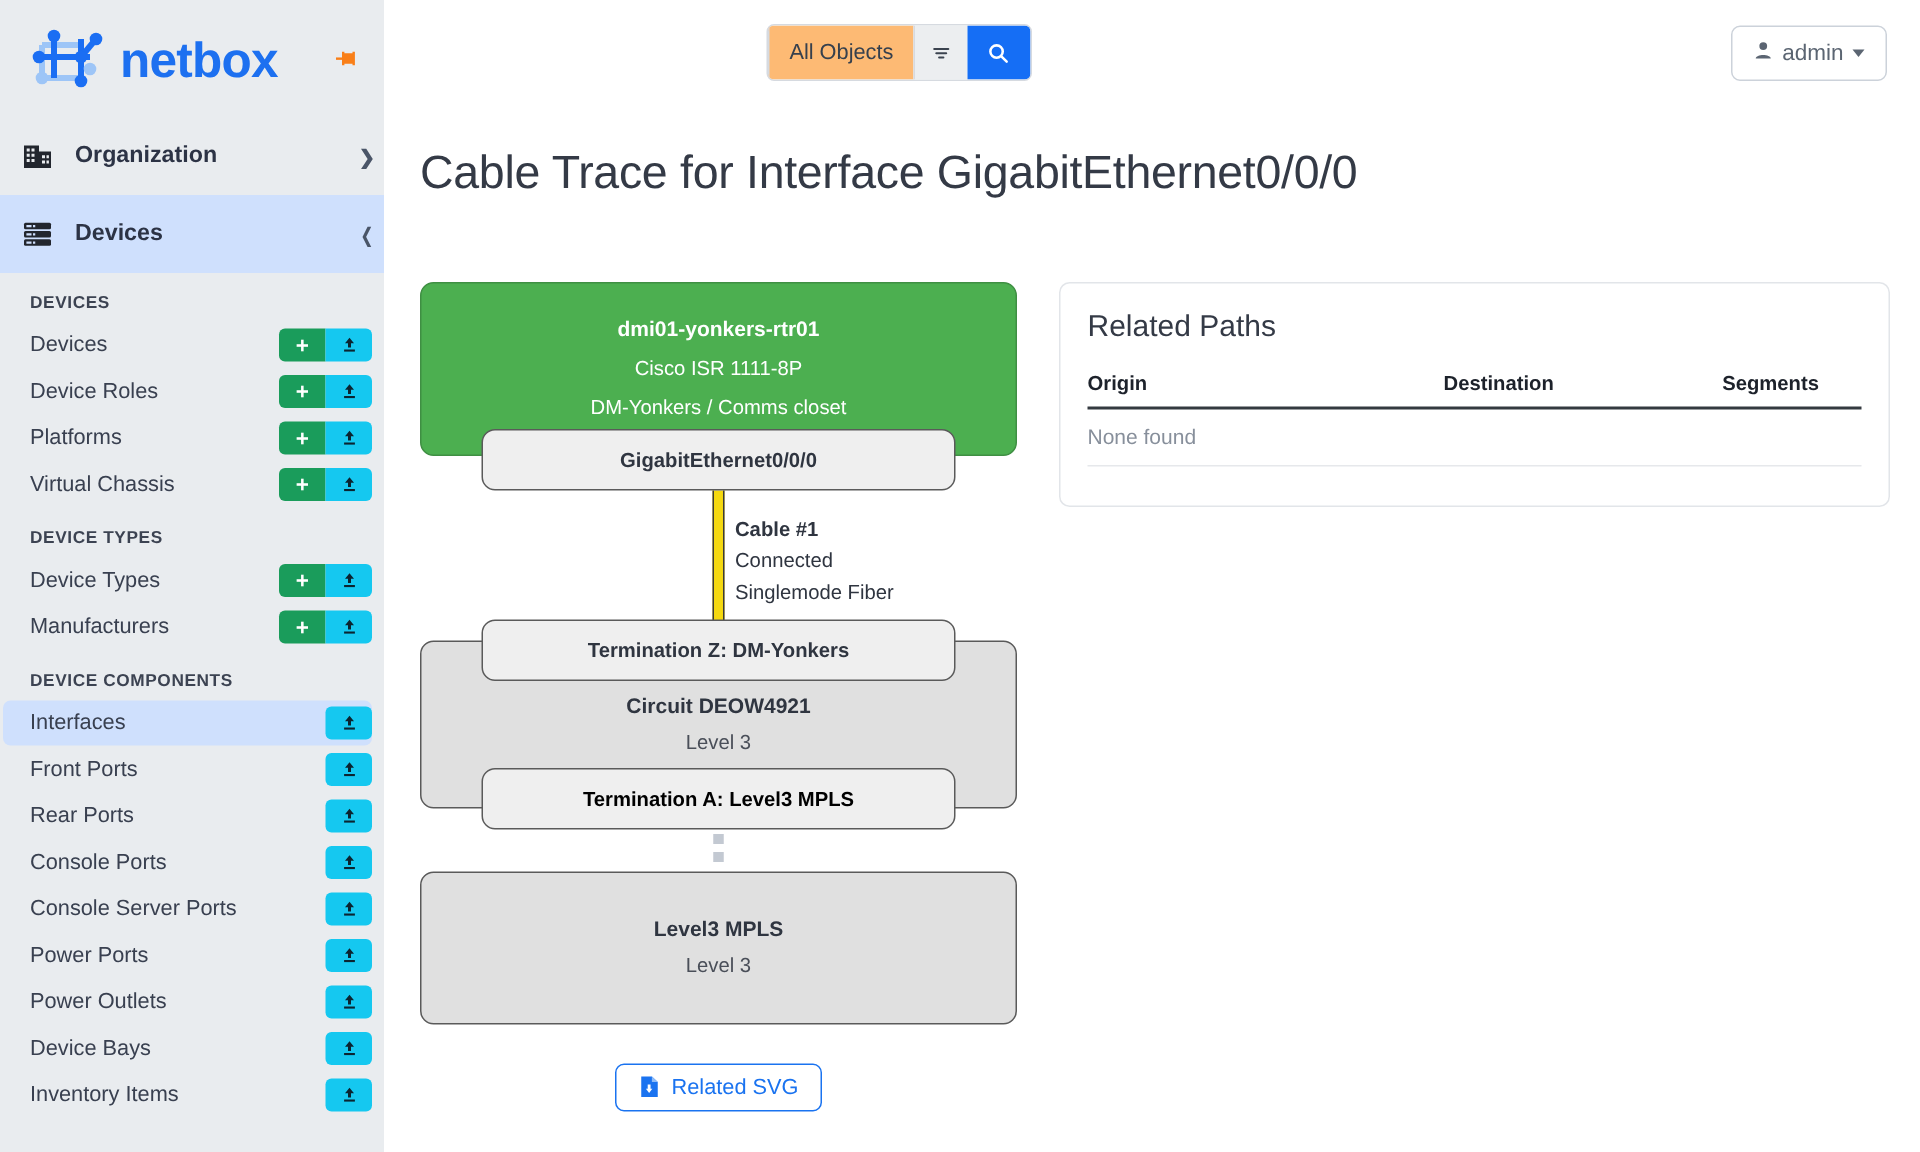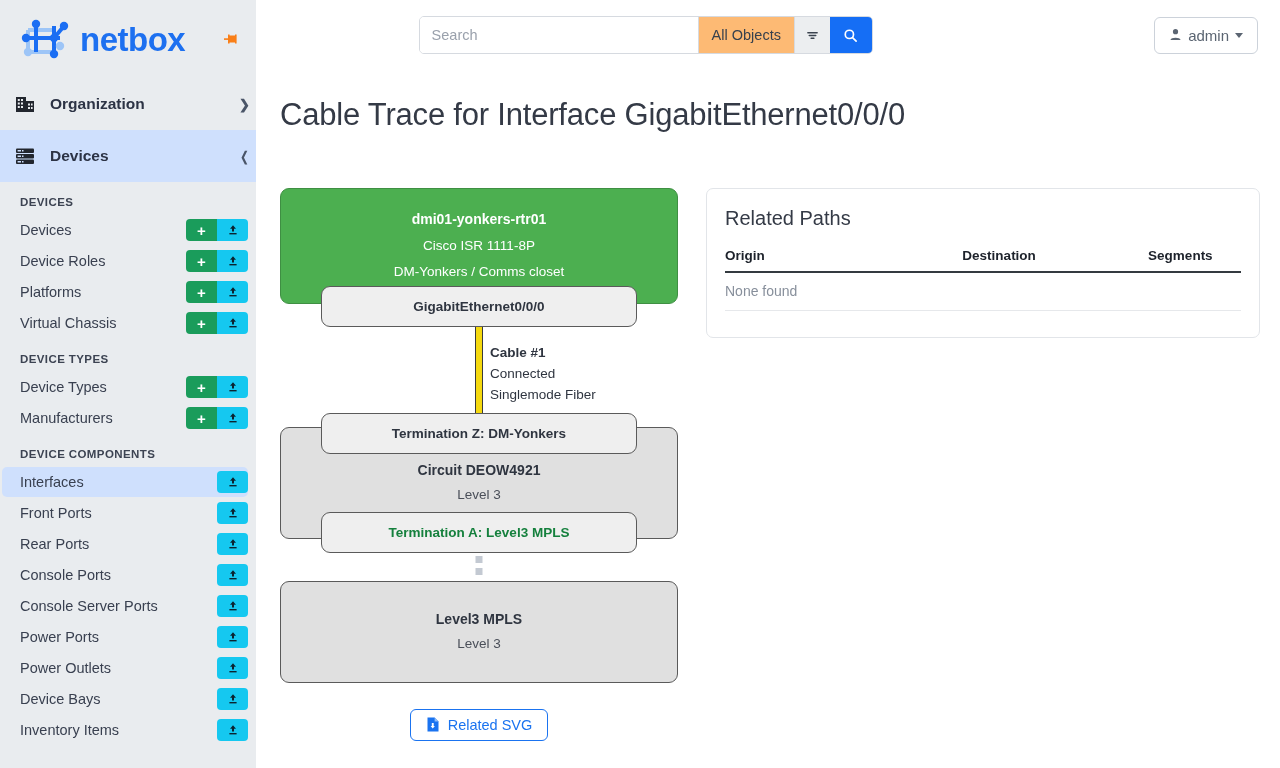--- a/index.html
+++ b/index.html
@@ -152,21 +152,21 @@
   .term-overlay-top {
     position: absolute; top: -14px; left: 41px; width: 316px;
     background: #efefef; border: 1px solid #5a5a5a; border-radius: 9px;
     padding: 12px 10px; text-align: center;
     font-size: 13.5px; font-weight: 700; color: #2f3540; z-index: 4;
   }
   .term-overlay-bot {
     position: absolute; bottom: -14px; left: 41px; width: 316px;
     background: #efefef; border: 1px solid #5a5a5a; border-radius: 9px;
     padding: 12px 10px; text-align: center;
-    font-size: 13.5px; font-weight: 700; color: #15803d; z-index: 4;
+    font-size: 13.5px; font-weight: 700; color: #000000; z-index: 4;
   }
 
   .dotted-seg { position: relative; height: 42px; }
   .dotted-line {
     position: absolute; left: 50%; transform: translateX(-50%); top: 6px; bottom: 2px; width: 7px;
     background-image: linear-gradient(#c3c9d2 55%, rgba(255,255,255,0) 0%);
     background-position: center; background-size: 7px 12px; background-repeat: repeat-y;
   }
 
   .node-provider {
@@ -466,21 +466,20 @@
           </span>
       </span>
     </div>
   </aside>
 
   <main class="main">
 
     <div class="topbar">
       <div class="search-wrap">
         <div class="search-box">
-          <input class="search-input" type="text" placeholder="Search" style="">
           <div class="search-scope">All Objects</div>
           <div class="search-filter">
             <svg viewBox="0 0 16 16" width="15" height="15" stroke="#3b434f" stroke-width="1.5" stroke-linecap="round">
               <line x1="3" y1="5" x2="13" y2="5"></line>
                 <line x1="4.5" y1="8" x2="11.5" y2="8"></line>
                 <line x1="6.5" y1="11" x2="9.5" y2="11"></line>
             </svg>
           </div>
           <div class="search-go">
             <svg viewBox="0 0 16 16" width="15" height="15" fill="none" stroke="#fff" stroke-width="1.8">

